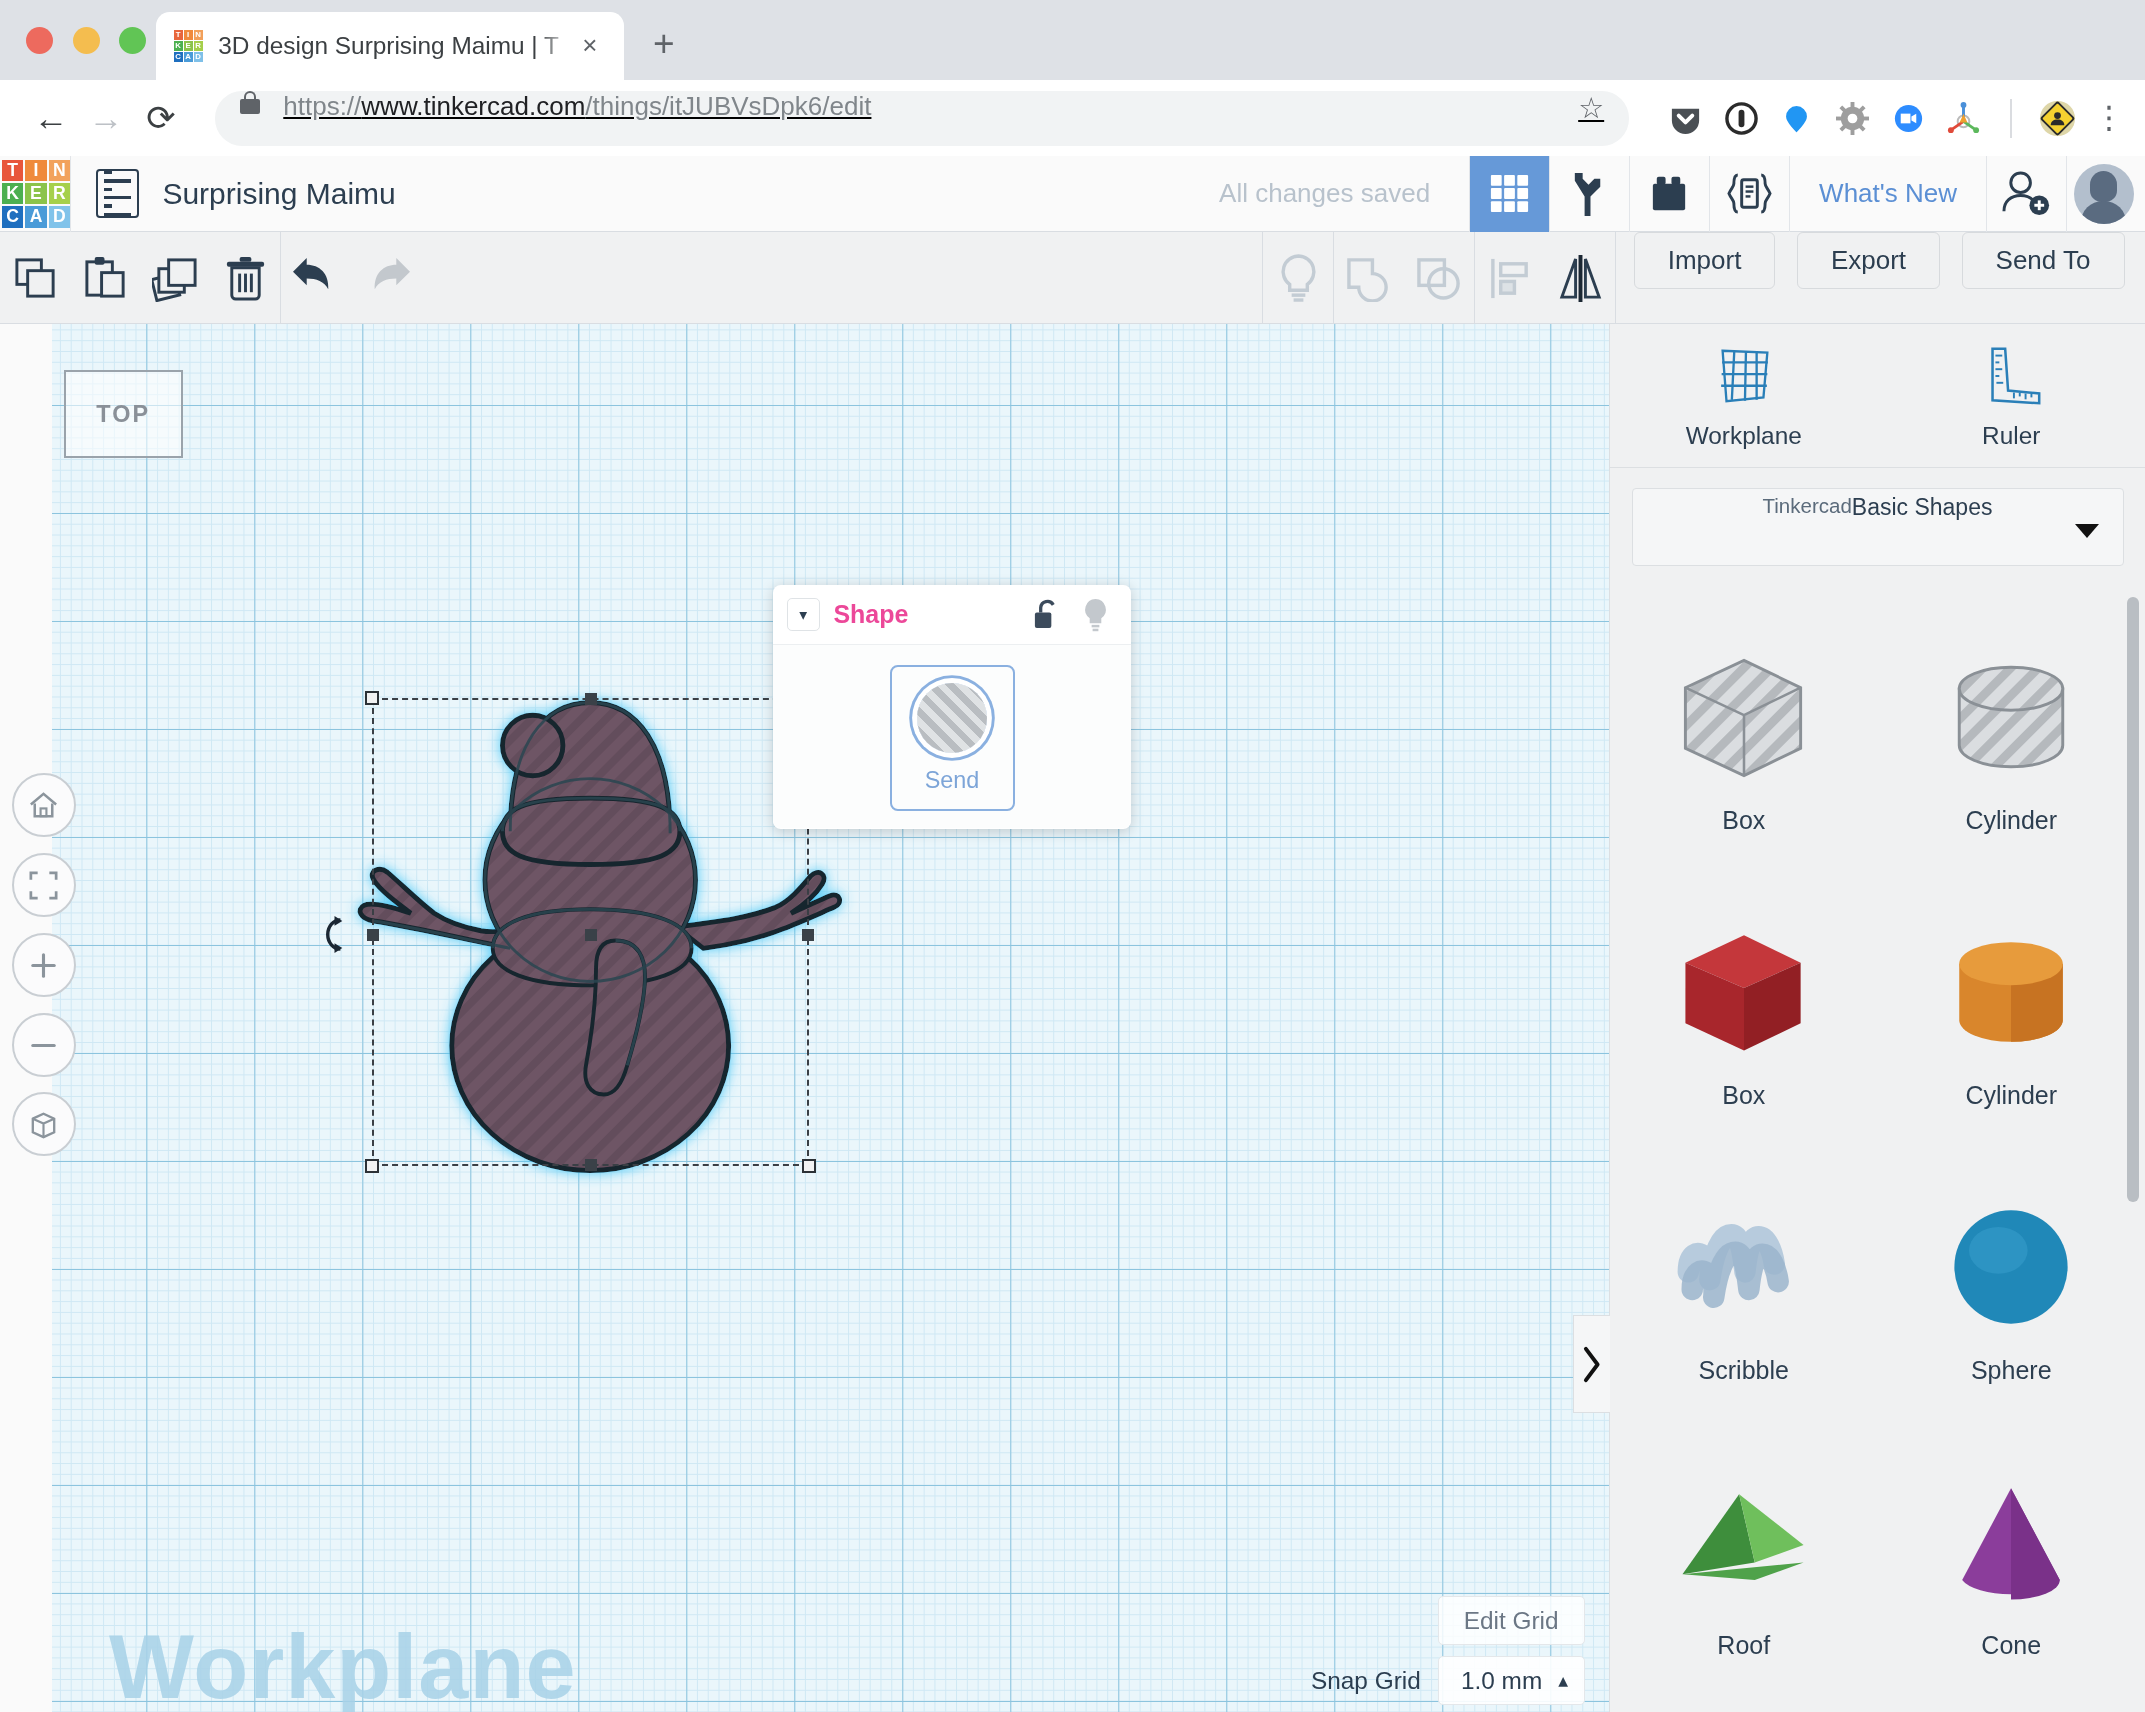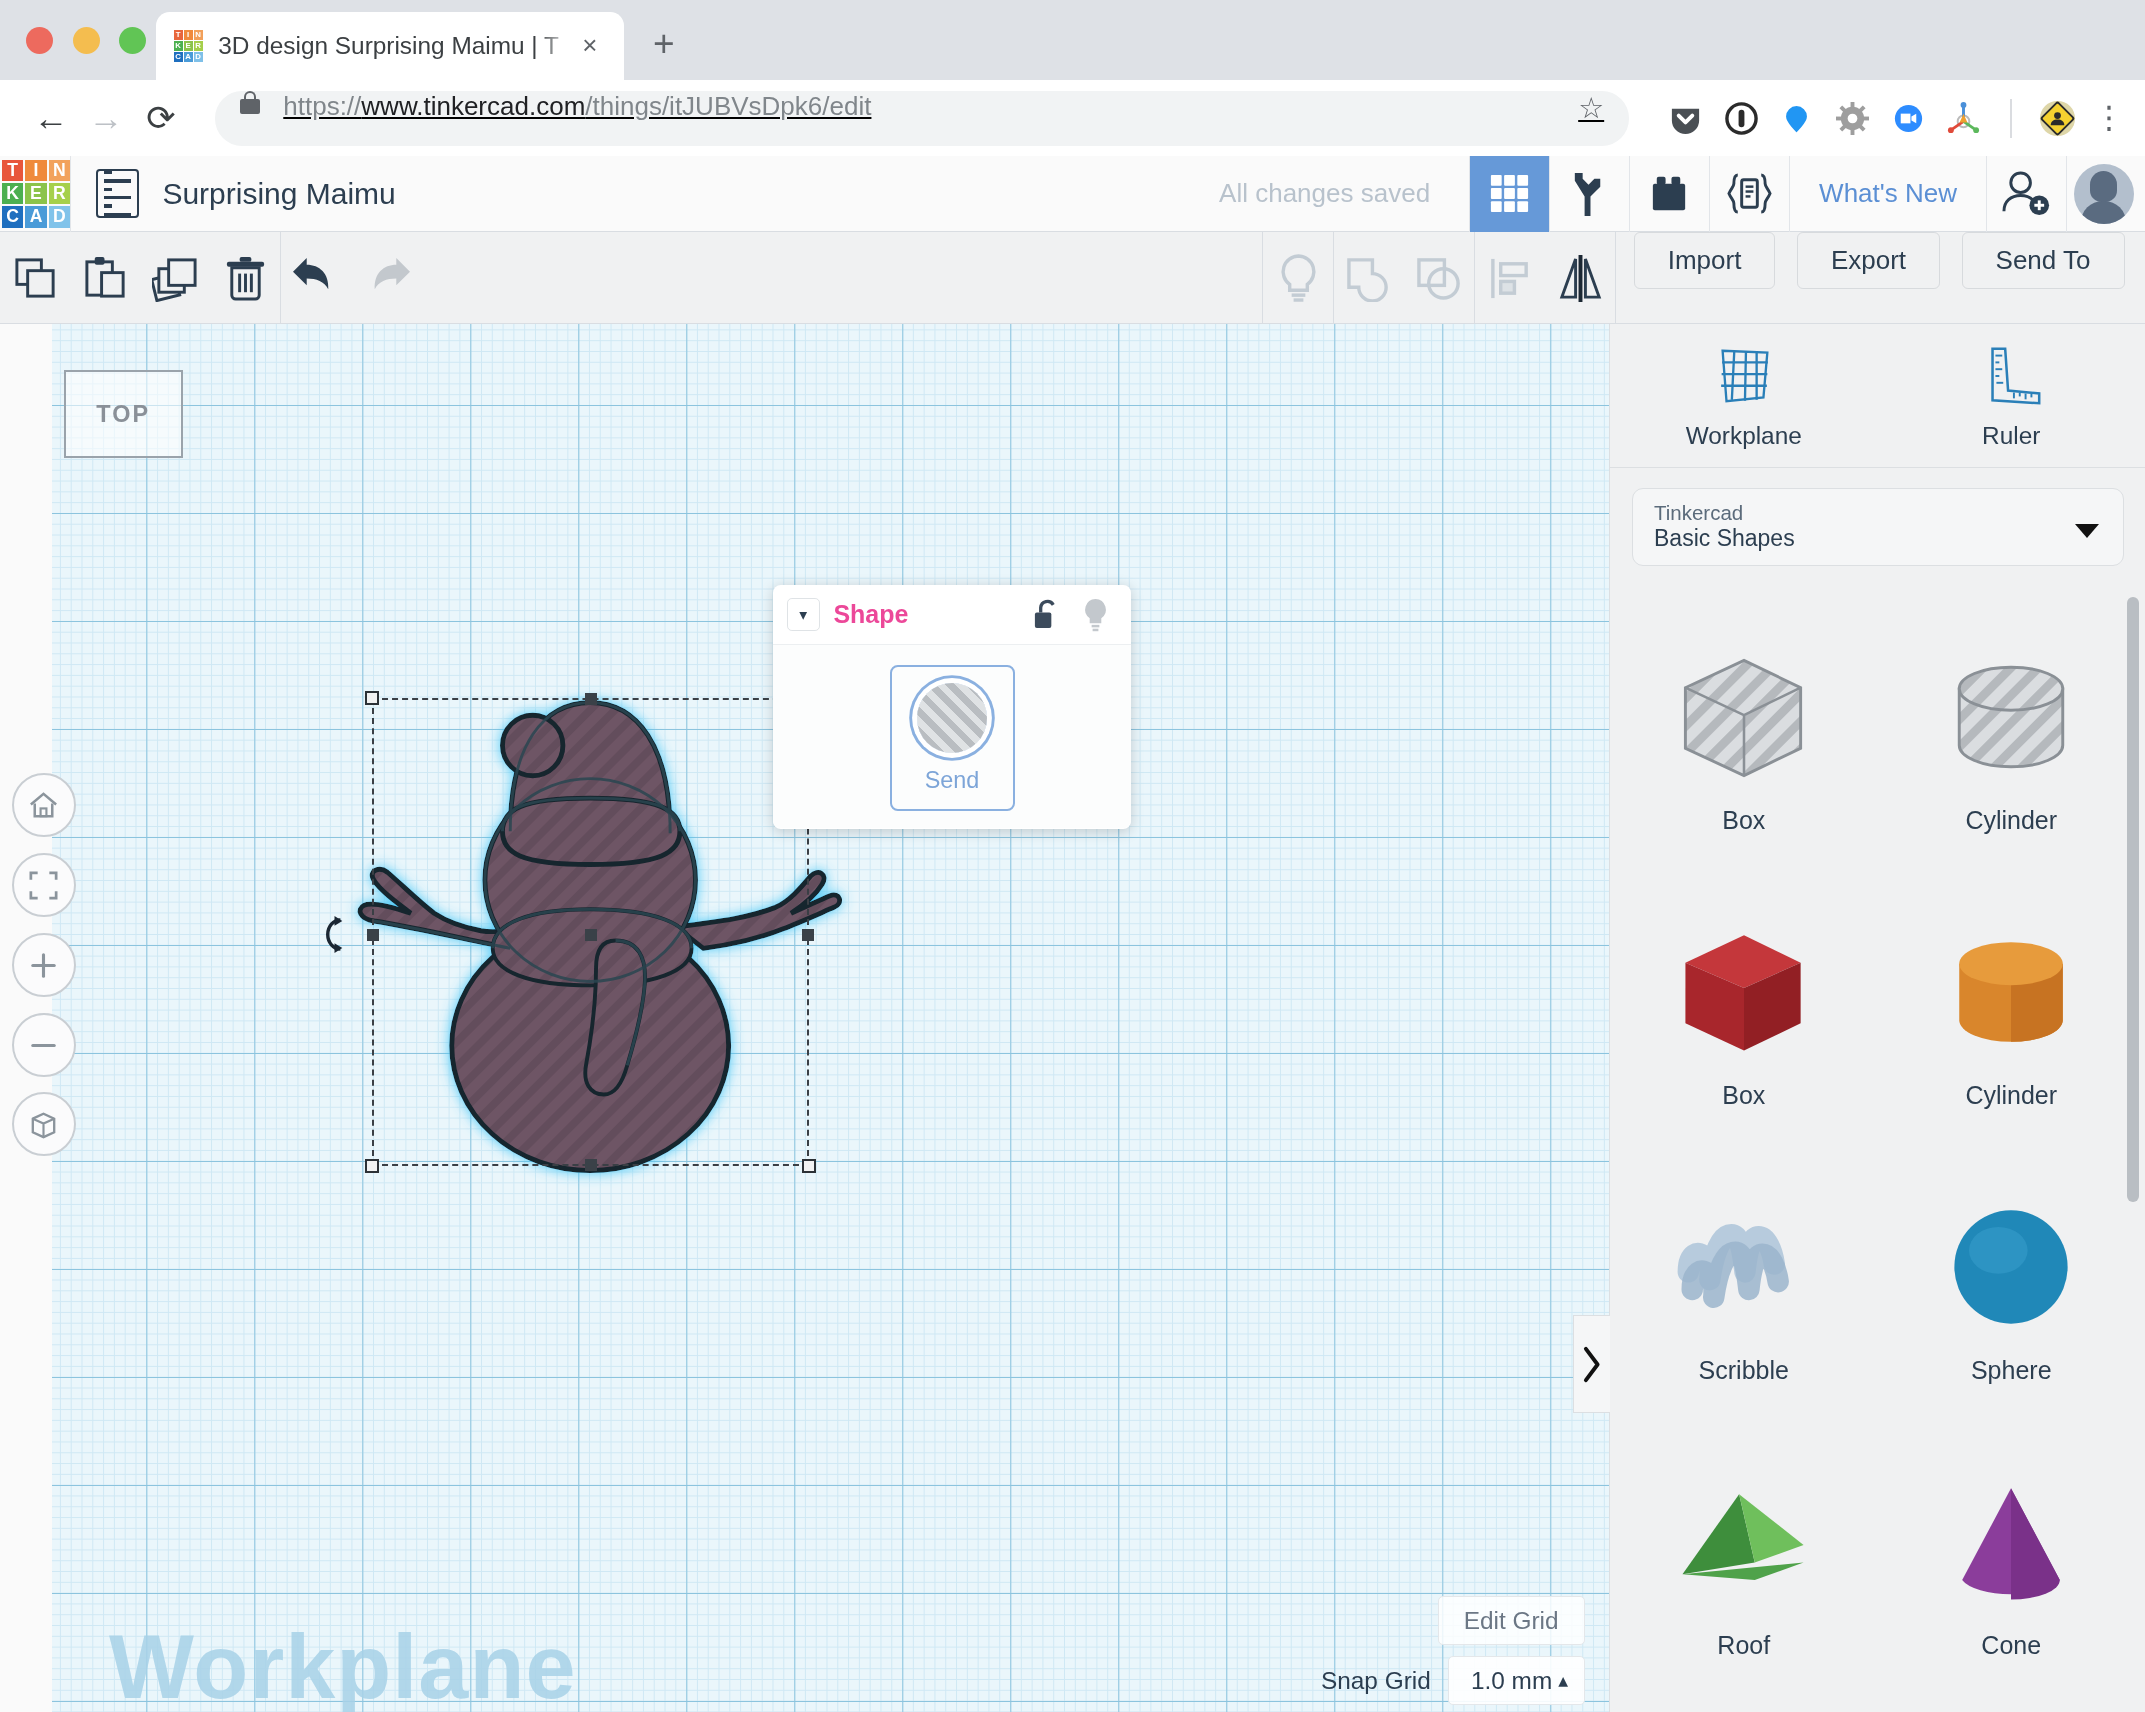--- a/index.html
+++ b/index.html
@@ -124,21 +124,21 @@
               display:flex; align-items:center; justify-content:center;
               font-size: 23.4px; letter-spacing: 2px; color:#8a9098; font-weight:600; }
   .workplane-wm { position:absolute; left: 57px; bottom: -5.9px; font-size: 90px; font-weight: bold;
                   color: #a8d2e8; letter-spacing: 1px; opacity: .85; }
   .edit-grid { position:absolute; right: 24.4px; bottom: 68px; height: 49px; padding: 0 25px;
                background: rgba(255,255,255,.82); border:1px solid #e4e7ea; border-radius: 4.9px;
                display:flex; align-items:center; font-size:24.4px; color:#6b7785; }
   .snap-row { position:absolute; right: 24.4px; bottom: 7.8px; display:flex; align-items:center; gap: 17.6px; }
   .snap-label { font-size: 24.4px; color: #2c3e50; }
   .snap-box { height: 49px; padding: 0 15.6px 0 21.5px; background: rgba(255,255,255,.9);
-              border:1px solid #e4e7ea; border-radius:4.9px; display:flex; align-items:center; gap: 6px;
+              border:1px solid #e4e7ea; border-radius:4.9px; display:flex; align-items:center; gap: 16px;
               font-size: 24.4px; color:#2c3e50; }
 
   
   .sel-box { position:absolute; left: 320px; top: 374px; width: 437px; height: 468px;
              border: 2px dashed #3a3f45; }
   .handle { position:absolute; width: 13.7px; height: 13.7px; background:#f2f2f2; border: 2px solid #2c3136; }
   .handle.dark { background:#3a4148; border-color:#3a4148; width: 11.7px; height: 11.7px; }
   .rot-handle { position:absolute; left: 267px; top: 590px; width: 33px; height: 41px; }
 
   
@@ -164,23 +164,23 @@
       box-shadow: 0 0 0 4.9px #ffffff, 0 0 0 7.8px #8ab0e0; }
   .sp-lbl { font-size: 23.4px; color:#2c3e50; }
   .sp-lbl.blue { color:#7da5d8; }
 
   
   .sidebar { width: 536px; height: 1389px; background: #f0f1f2; border-left: 1px solid #dcdfe2;
              display:flex; flex-direction:column; position: relative; }
   .sb-top { height: 144px; display:flex; border-bottom: 1px solid #dcdfe2; }
   .sb-top-item { flex:1; display:flex; flex-direction:column; align-items:center; justify-content:center; gap: 11.7px; }
   .sb-top-lbl { font-size: 24.4px; color:#2c3e50; }
-  .sb-select { margin: 19.5px 21.5px; height: 78px; border:1px solid #dcdfe2; border-radius: 11px;
+  .sb-select { margin: 19.5px 21.5px; height: 78px; border:1px solid #dcdfe2; border-radius: 4px;
                background:#f5f6f7; padding: 5.9px 21.5px; position: relative; display:flex;
-               flex-direction:column; justify-content:center; }
+               flex-direction:row; justify-content:center; }
   .sb-select .small { font-size: 20.5px; color:#5b6b7b; }
   .sb-select .big { font-size: 23px; color:#2c3e50; }
   .sb-select .tri { position:absolute; right: 23.4px; top: 35px;
                     border-left: 12.7px solid transparent; border-right: 12.7px solid transparent;
                     border-top: 14.6px solid #111; }
   .shape-grid { flex:1; overflow: hidden; padding: 11.7px 0 0 0; position: relative; }
   .sg-row { display:flex; }
   .sg-item { flex:1; height: 275px; display:flex; flex-direction:column; align-items:center; justify-content:center; gap: 5.9px; }
   .sg-lbl { font-size: 25px; color:#2c3e50; }
   .sb-scroll { position:absolute; right: 5.9px; top: 11.7px; width: 11.7px; height: 605px;

